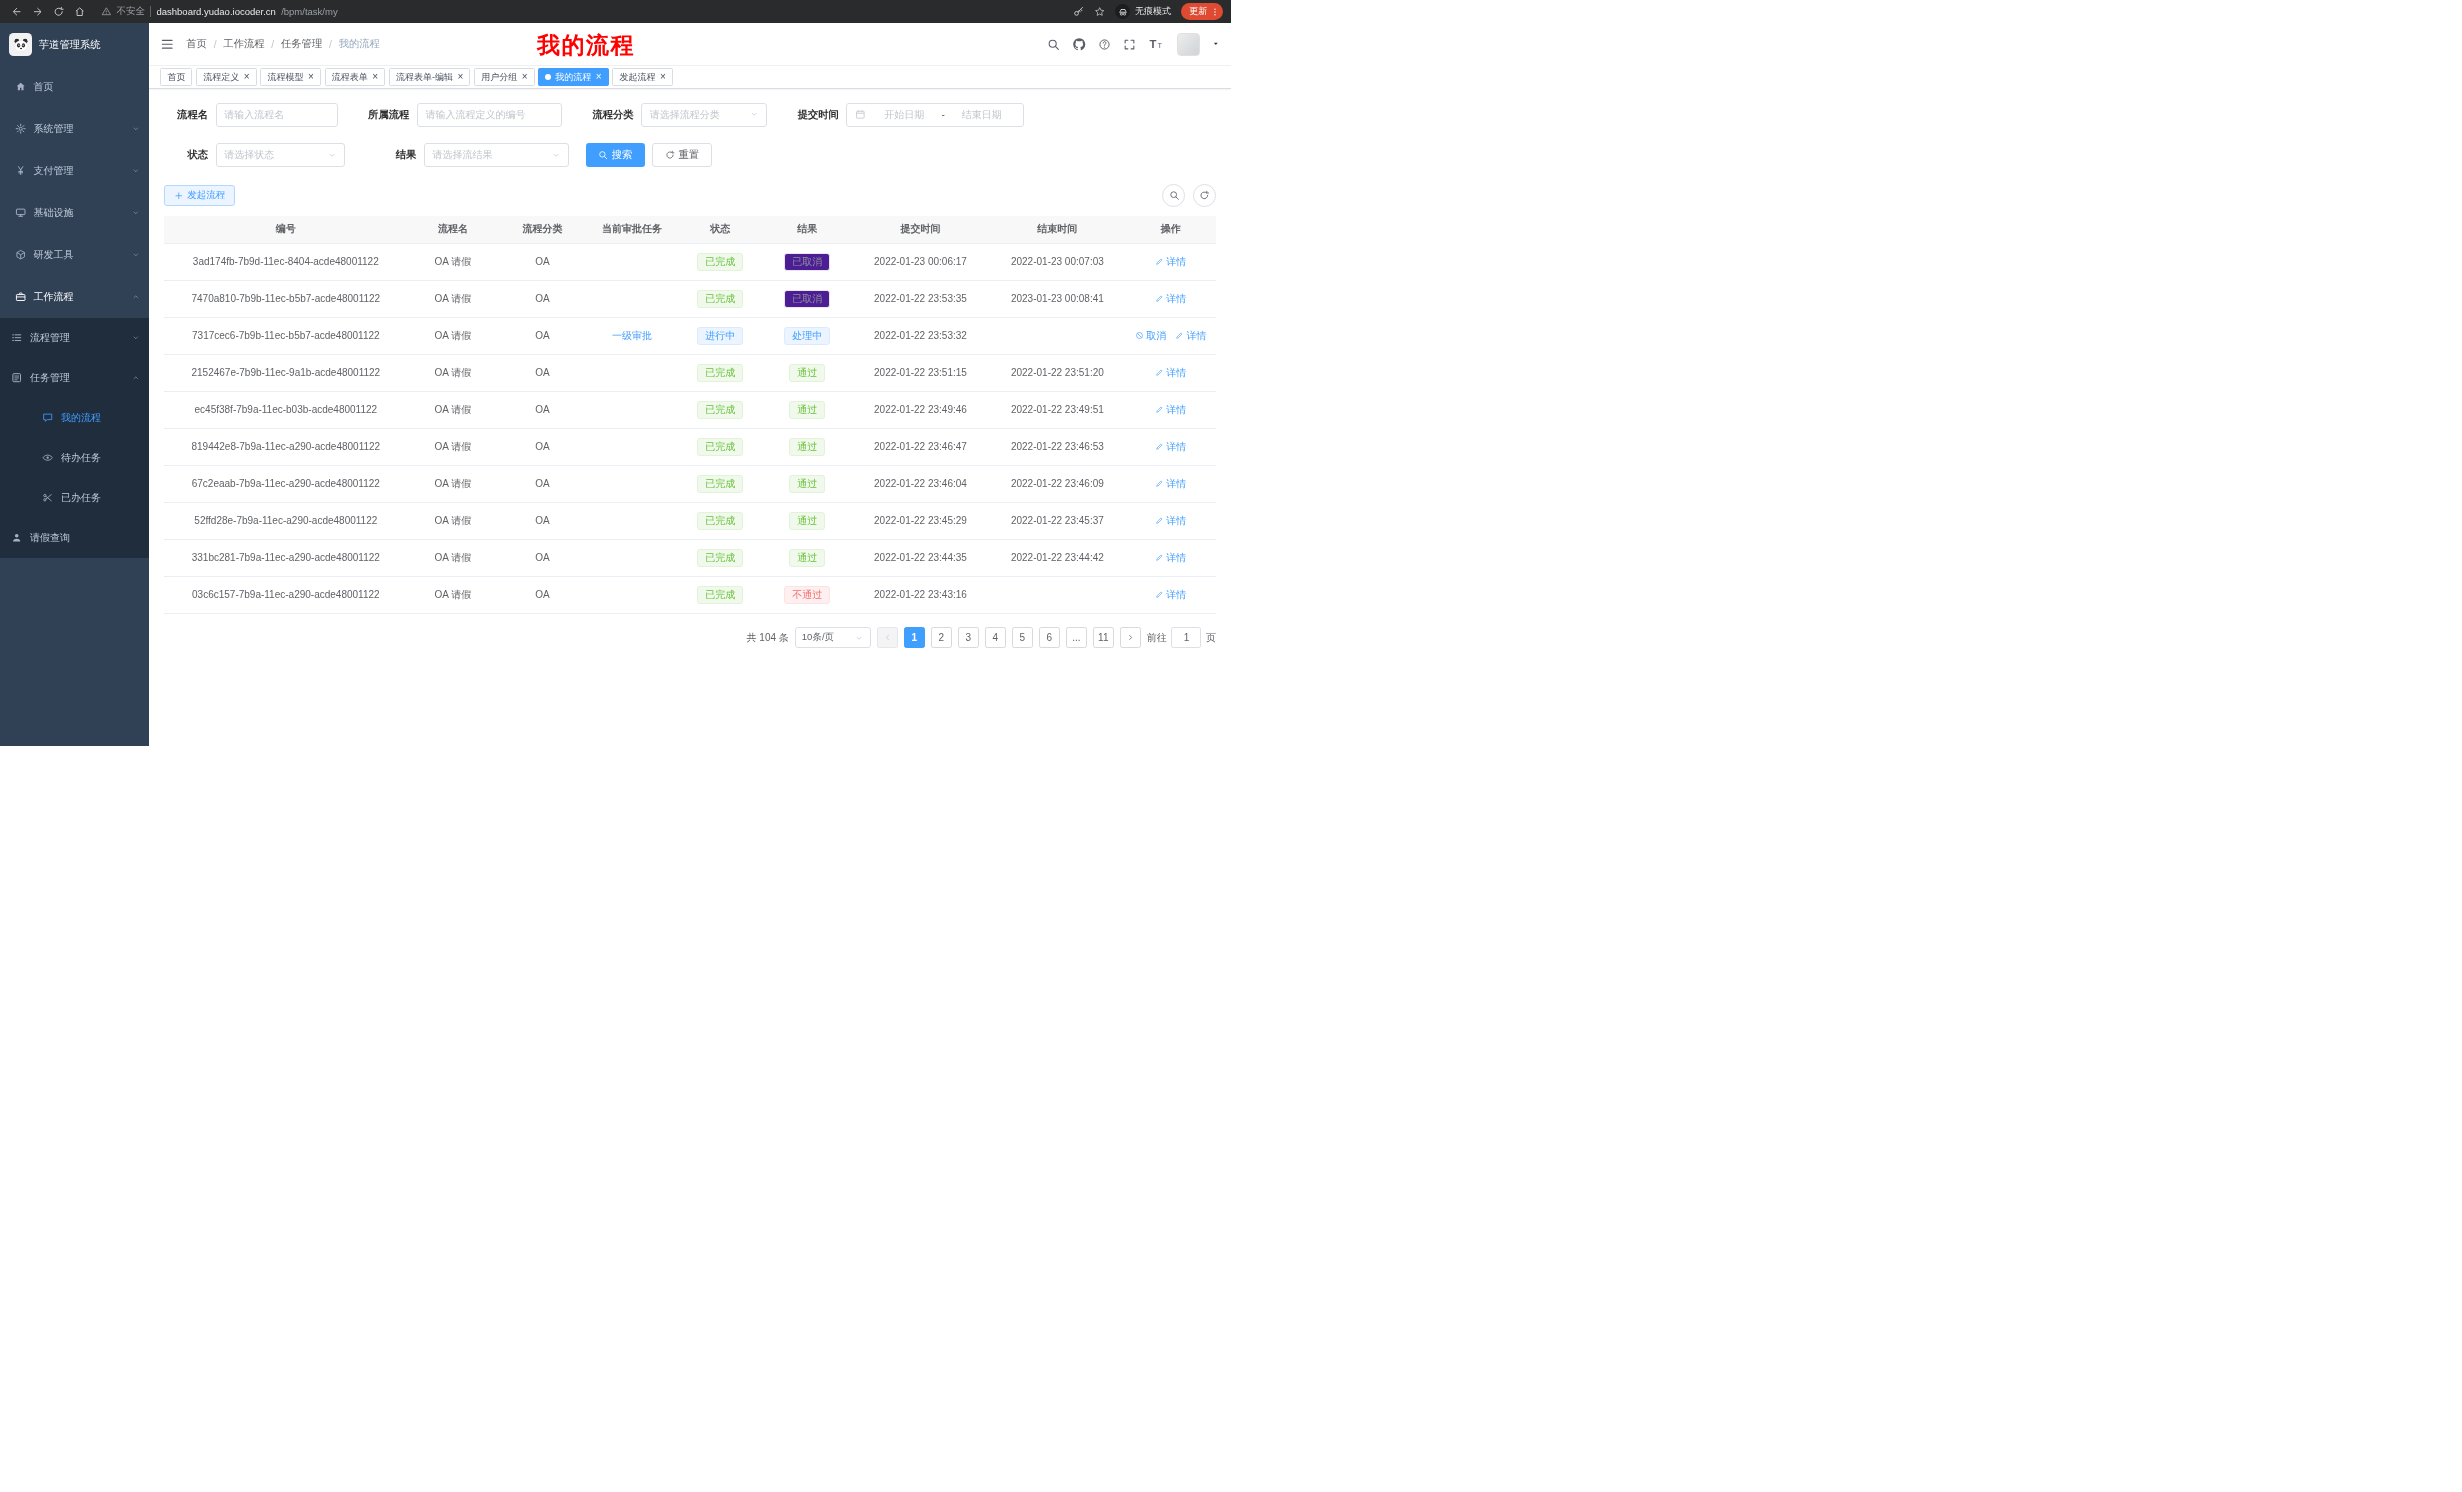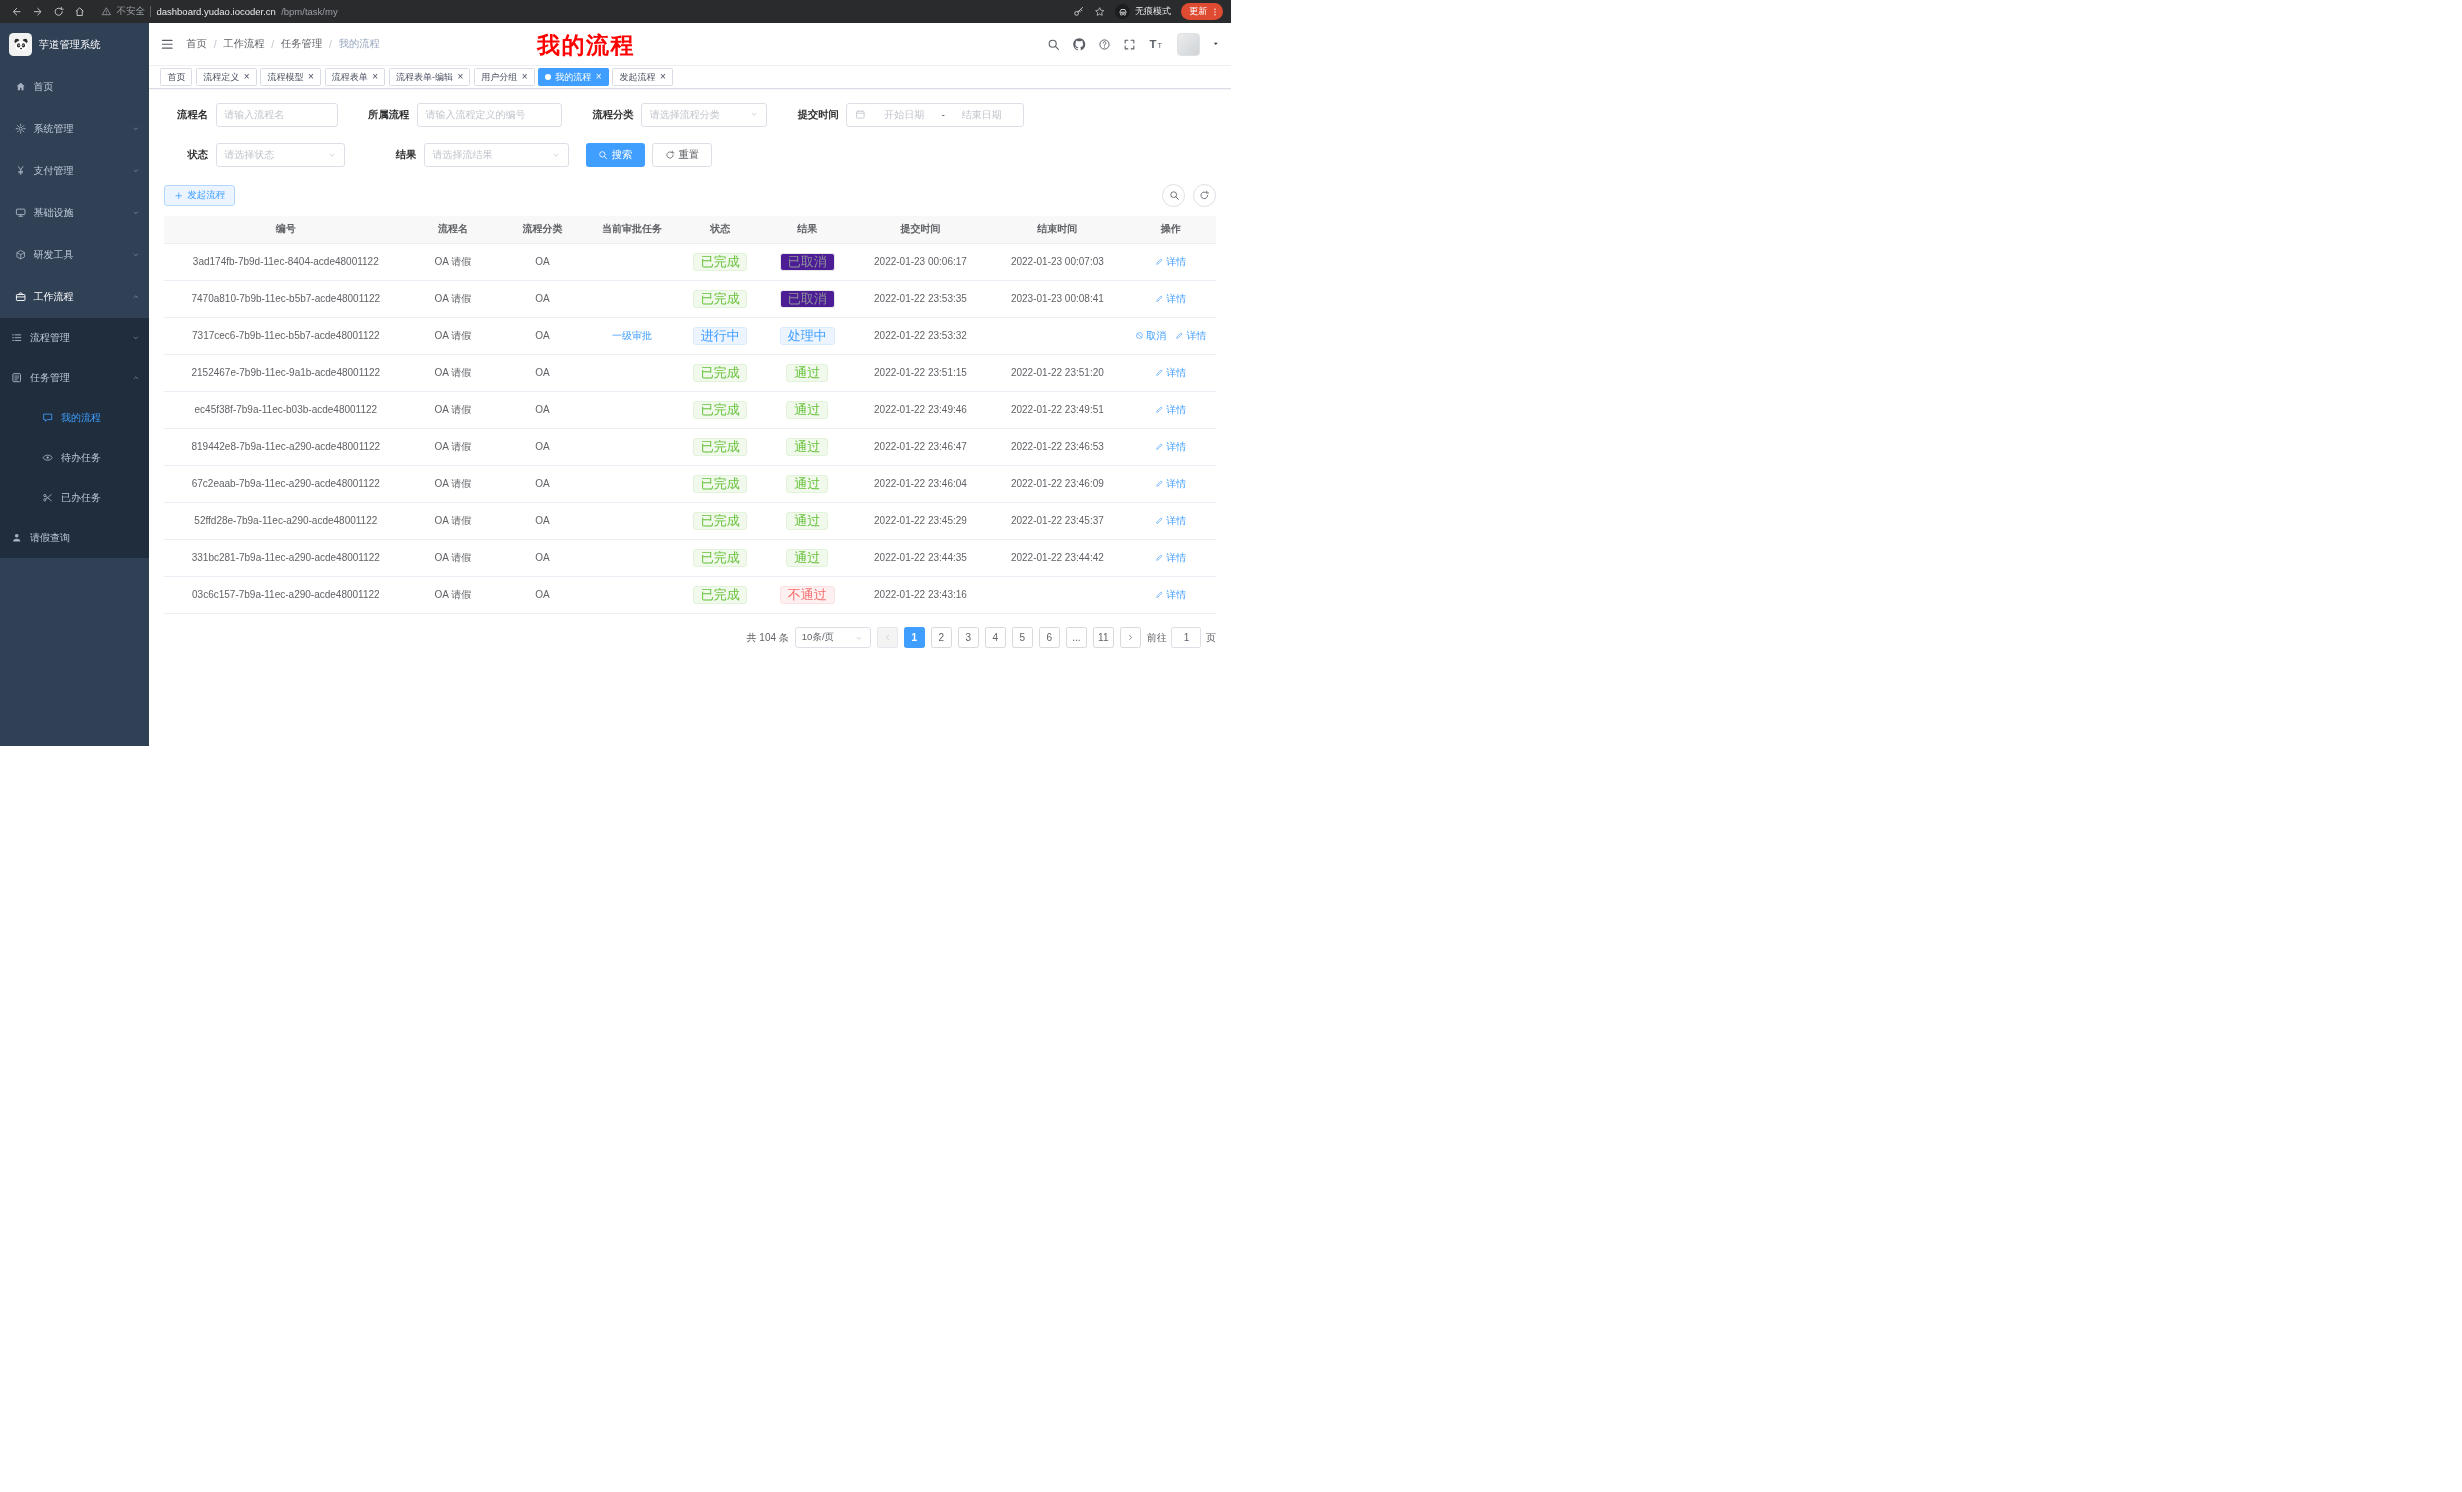--- a/index.html
+++ b/index.html
@@ -90,21 +90,21 @@
   .btn-row-gap{margin-left:7.6px}
   .toolbar-row{display:flex;align-items:center;margin-bottom:9px}
   .btn-light{background:#ecf5ff;border:0.8px solid #b3d8ff;color:#409eff;height:21px;padding:0 9px;border-radius:3px;display:inline-flex;align-items:center;gap:3.8px;font-size:9.5px}
   .circle-btns{margin-left:auto;display:flex;gap:7.6px}
   .circle-btn{width:23px;height:23px;border-radius:50%;border:0.8px solid #dcdfe6;background:#fff;color:#606266;display:inline-flex;align-items:center;justify-content:center;font-size:10.7px}
 
   
   table{width:100%;border-collapse:collapse;table-layout:fixed}
   th{height:27px;font-size:10px;color:#606266;font-weight:700;text-align:center;background:#f8f8f9;border-bottom:0.8px solid #ebeef5;white-space:nowrap}
   td{height:37px;text-align:center;font-size:10px;color:#606266;border-bottom:0.8px solid #ebeef5;white-space:nowrap;overflow:hidden}
-  .tag{display:inline-block;height:18px;line-height:16.7px;padding:0 6.8px;border-radius:3px;font-size:13px;border:0.8px solid}
+  .tag{display:inline-block;height:18px;line-height:16.7px;padding:0 6.8px;border-radius:3px;font-size:10px;border:0.8px solid}
   .tag-success{background:#f0f9eb;border-color:#e1f3d8;color:#67c23a}
   .tag-info{background:#4c1d95;border-color:#e9e9eb;color:#909399}
   .tag-primary{background:#ecf5ff;border-color:#d9ecff;color:#409eff}
   .tag-danger{background:#fef0f0;border-color:#fde2e2;color:#f56c6c}
   .link{color:#409eff;cursor:pointer;display:inline-flex;align-items:center;gap:2.3px;font-size:10px}
   .link .icon{font-size:9px}
   .actions{display:inline-flex;gap:9px}
 
   
   .pager{display:flex;align-items:center;justify-content:flex-end;gap:6px;margin-top:13.7px;font-size:10px;color:#606266}

